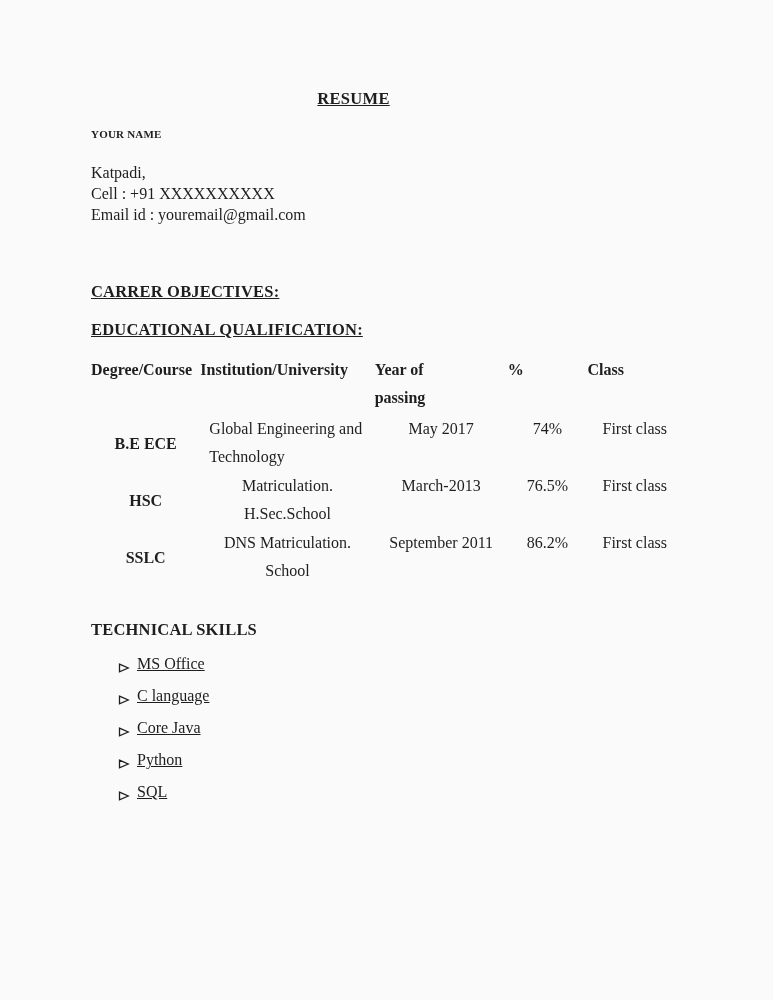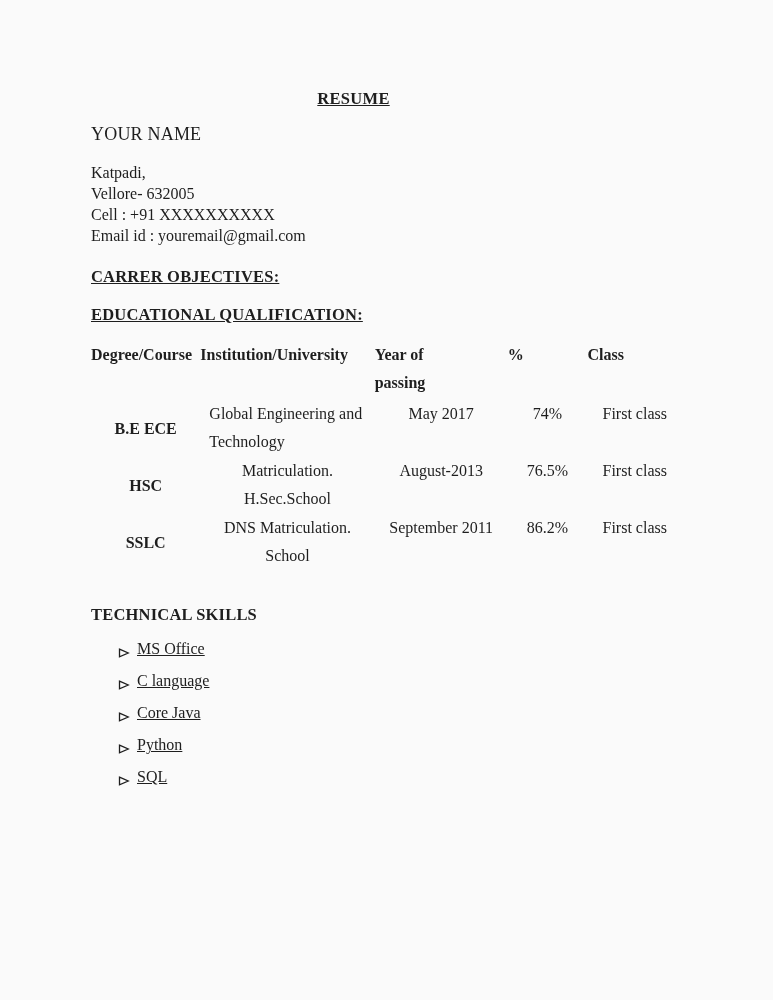--- a/index.html
+++ b/index.html
@@ -24,37 +24,37 @@
     line-height: 22px;
   }
   .doc-title {
     font-weight: bold;
     font-size: 16.5px;
     text-decoration: underline;
     letter-spacing: 0.3px;
   }
   .person-name {
     margin-top: 13px;
-    font-weight: normal;
-    font-size: 18px;
+    font-weight: bold;
+    font-size: 11px;
     line-height: 22px;
     letter-spacing: 0.2px;
   }
   .contact-block { margin-top: 17px; }
   .contact-line { line-height: 21px; }
 
   .section-heading {
     font-weight: bold;
     font-size: 16.5px;
     line-height: 22px;
     letter-spacing: 0.2px;
   }
   .underlined { text-decoration: underline; }
 
-  .career-heading { margin-top: 20px; }
+  .career-heading { margin-top: 56px; }
   .career-text {
     margin-top: 6px;
     line-height: 28px;
     text-align: justify;
     text-align-last: left;
     text-indent: 45px;
   }
 
   .edu-heading { margin-top: 16px; }
 
@@ -118,21 +118,20 @@
 <div class="page">
 
   <div class="doc-title-wrap">
     <span class="doc-title">RESUME</span>
   </div>
 
   <div class="person-name">YOUR NAME</div>
 
   <div class="contact-block">
     <div class="contact-line">Katpadi,</div>
-    <div class="contact-line">Vellore- 632005</div>
     <div class="contact-line">Cell : +91 XXXXXXXXXX</div>
     <div class="contact-line">Email id : youremail@gmail.com</div>
   </div>
 
   <div class="section-heading underlined career-heading">CARRER OBJECTIVES:</div>
 
   <div class="section-heading underlined edu-heading">EDUCATIONAL QUALIFICATION:</div>
 
   <table class="edu-table">
     <colgroup>
@@ -158,21 +157,21 @@
         <td class="inst-left">Global Engineering and
 Technology</td>
         <td>May 2017</td>
         <td>74%</td>
         <td>First class</td>
       </tr>
       <tr>
         <td class="degree-cell">HSC</td>
         <td>Matriculation.
 H.Sec.School</td>
-        <td>August-2013</td>
+        <td>March-2013</td>
         <td>76.5%</td>
         <td>First class</td>
       </tr>
       <tr>
         <td class="degree-cell">SSLC</td>
         <td>DNS Matriculation.
 School</td>
         <td>September 2011</td>
         <td>86.2%</td>
         <td>First class</td>

